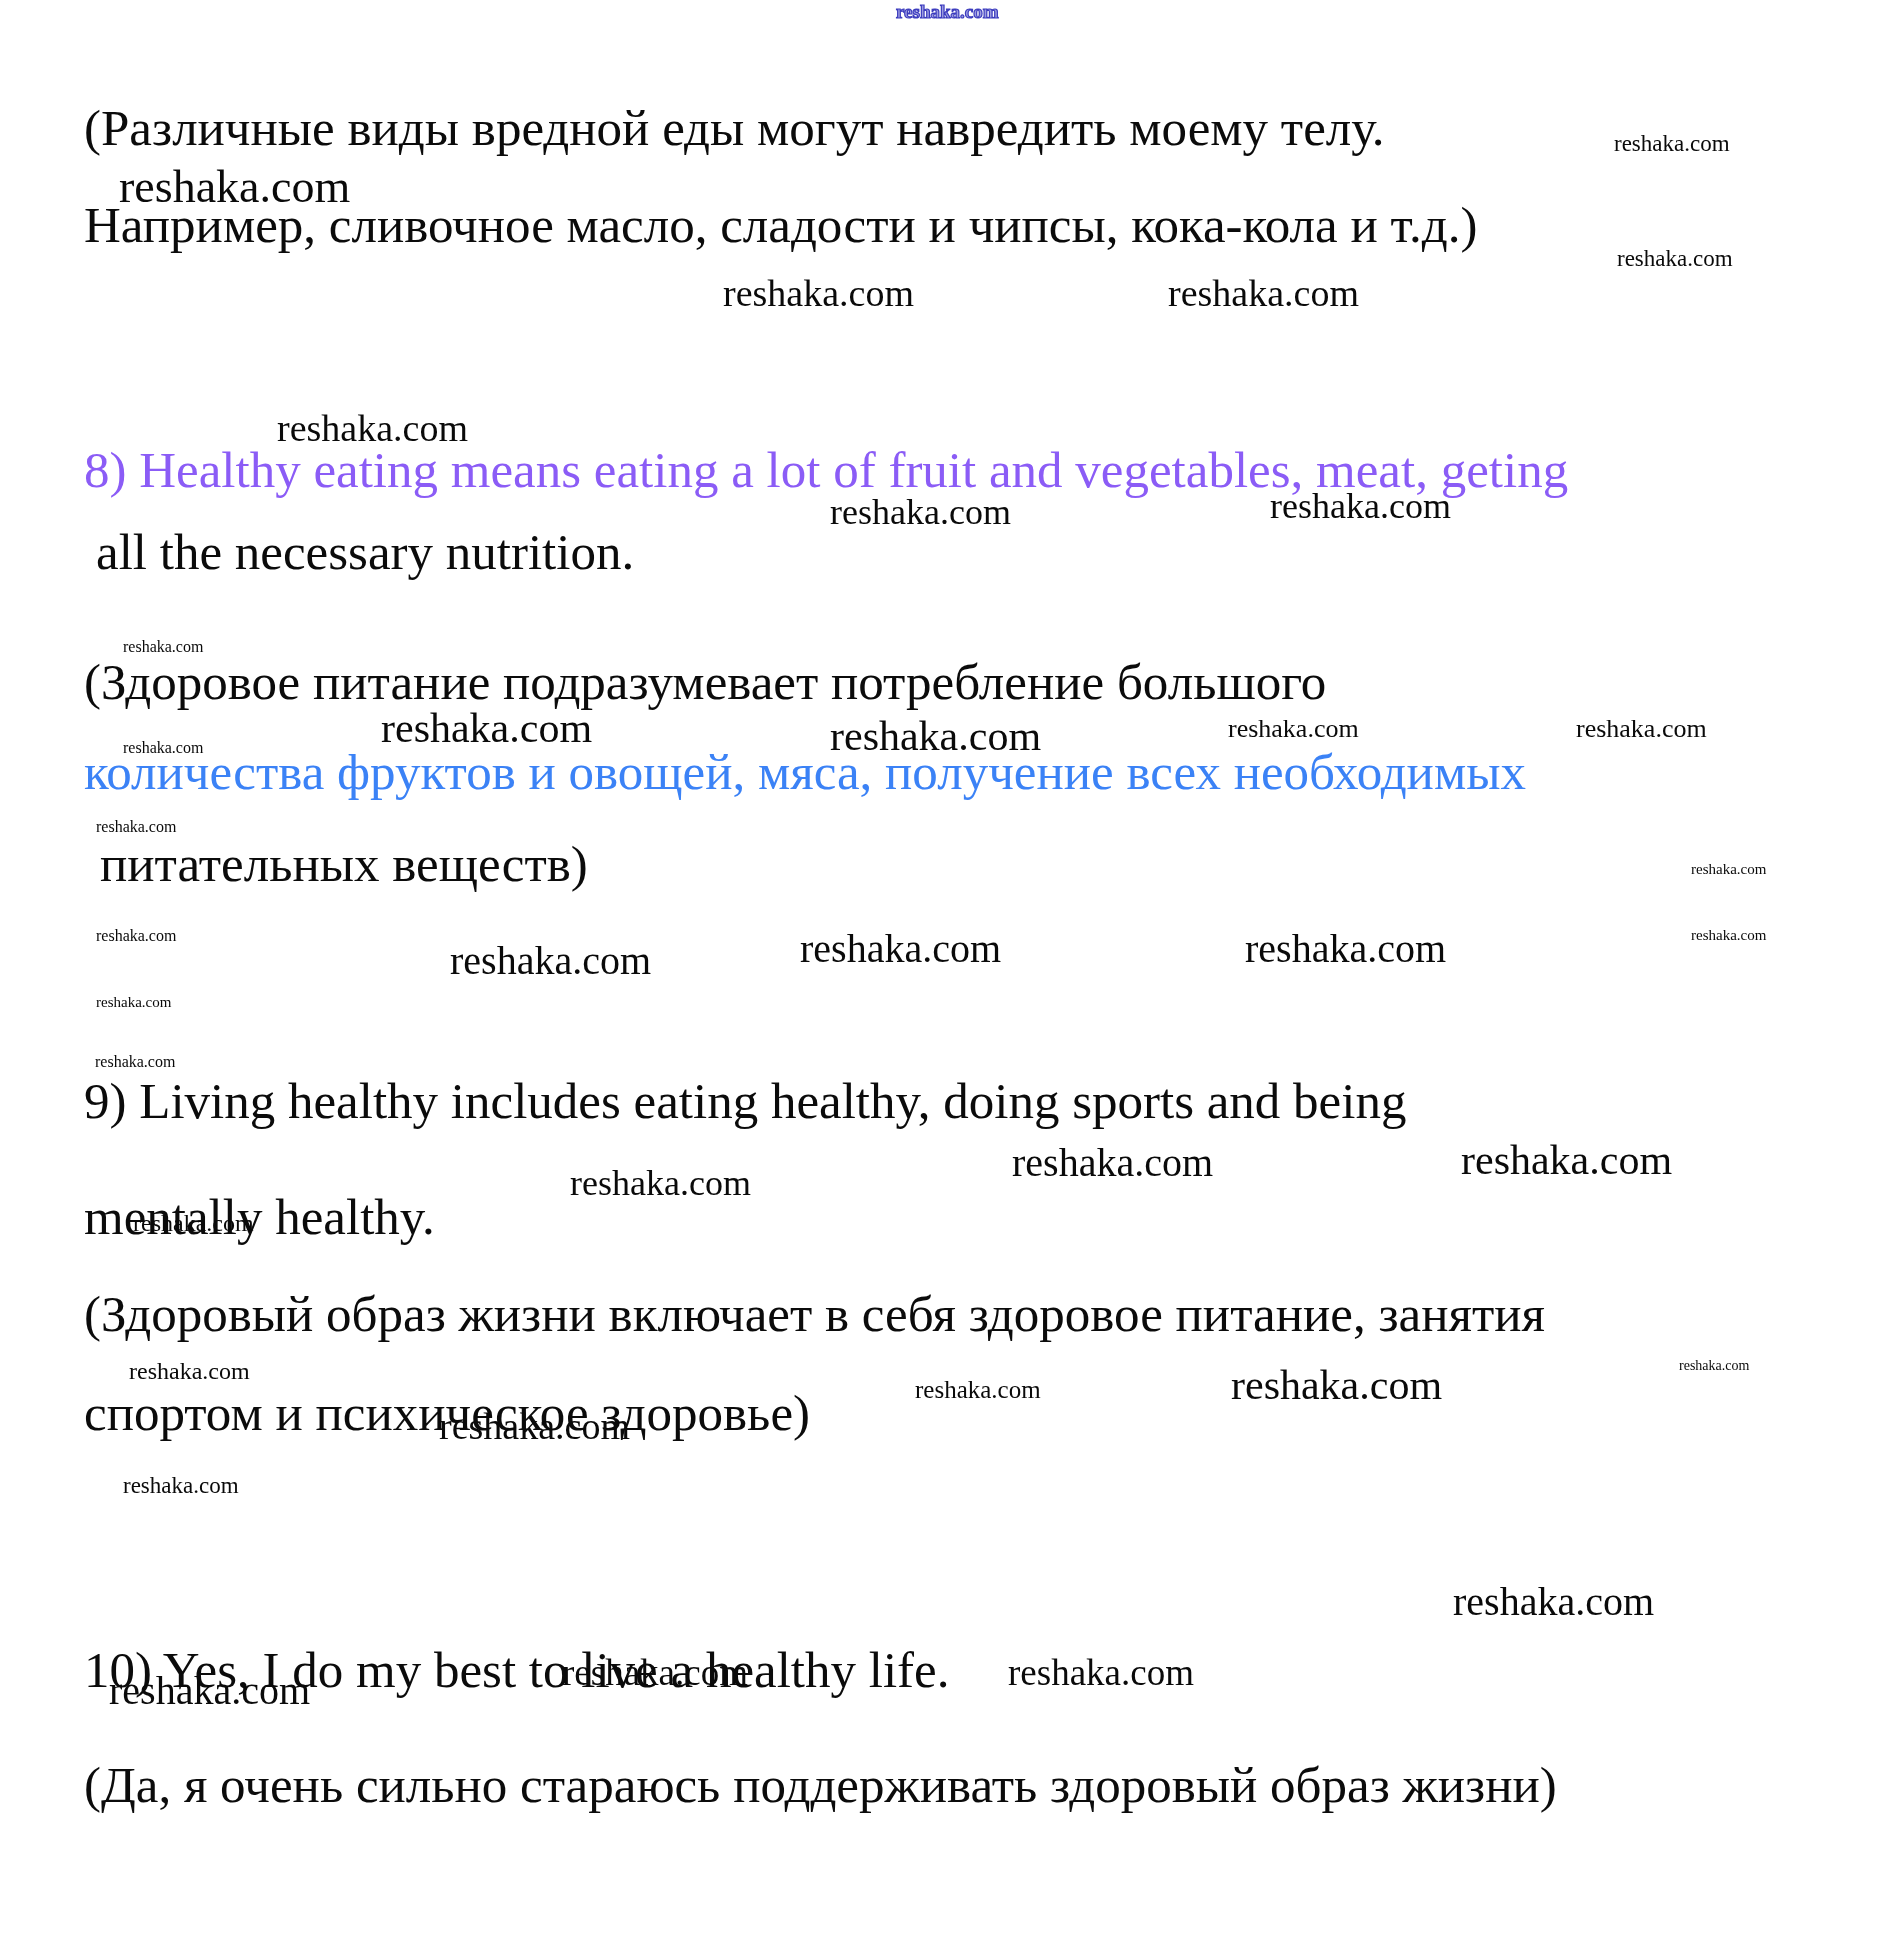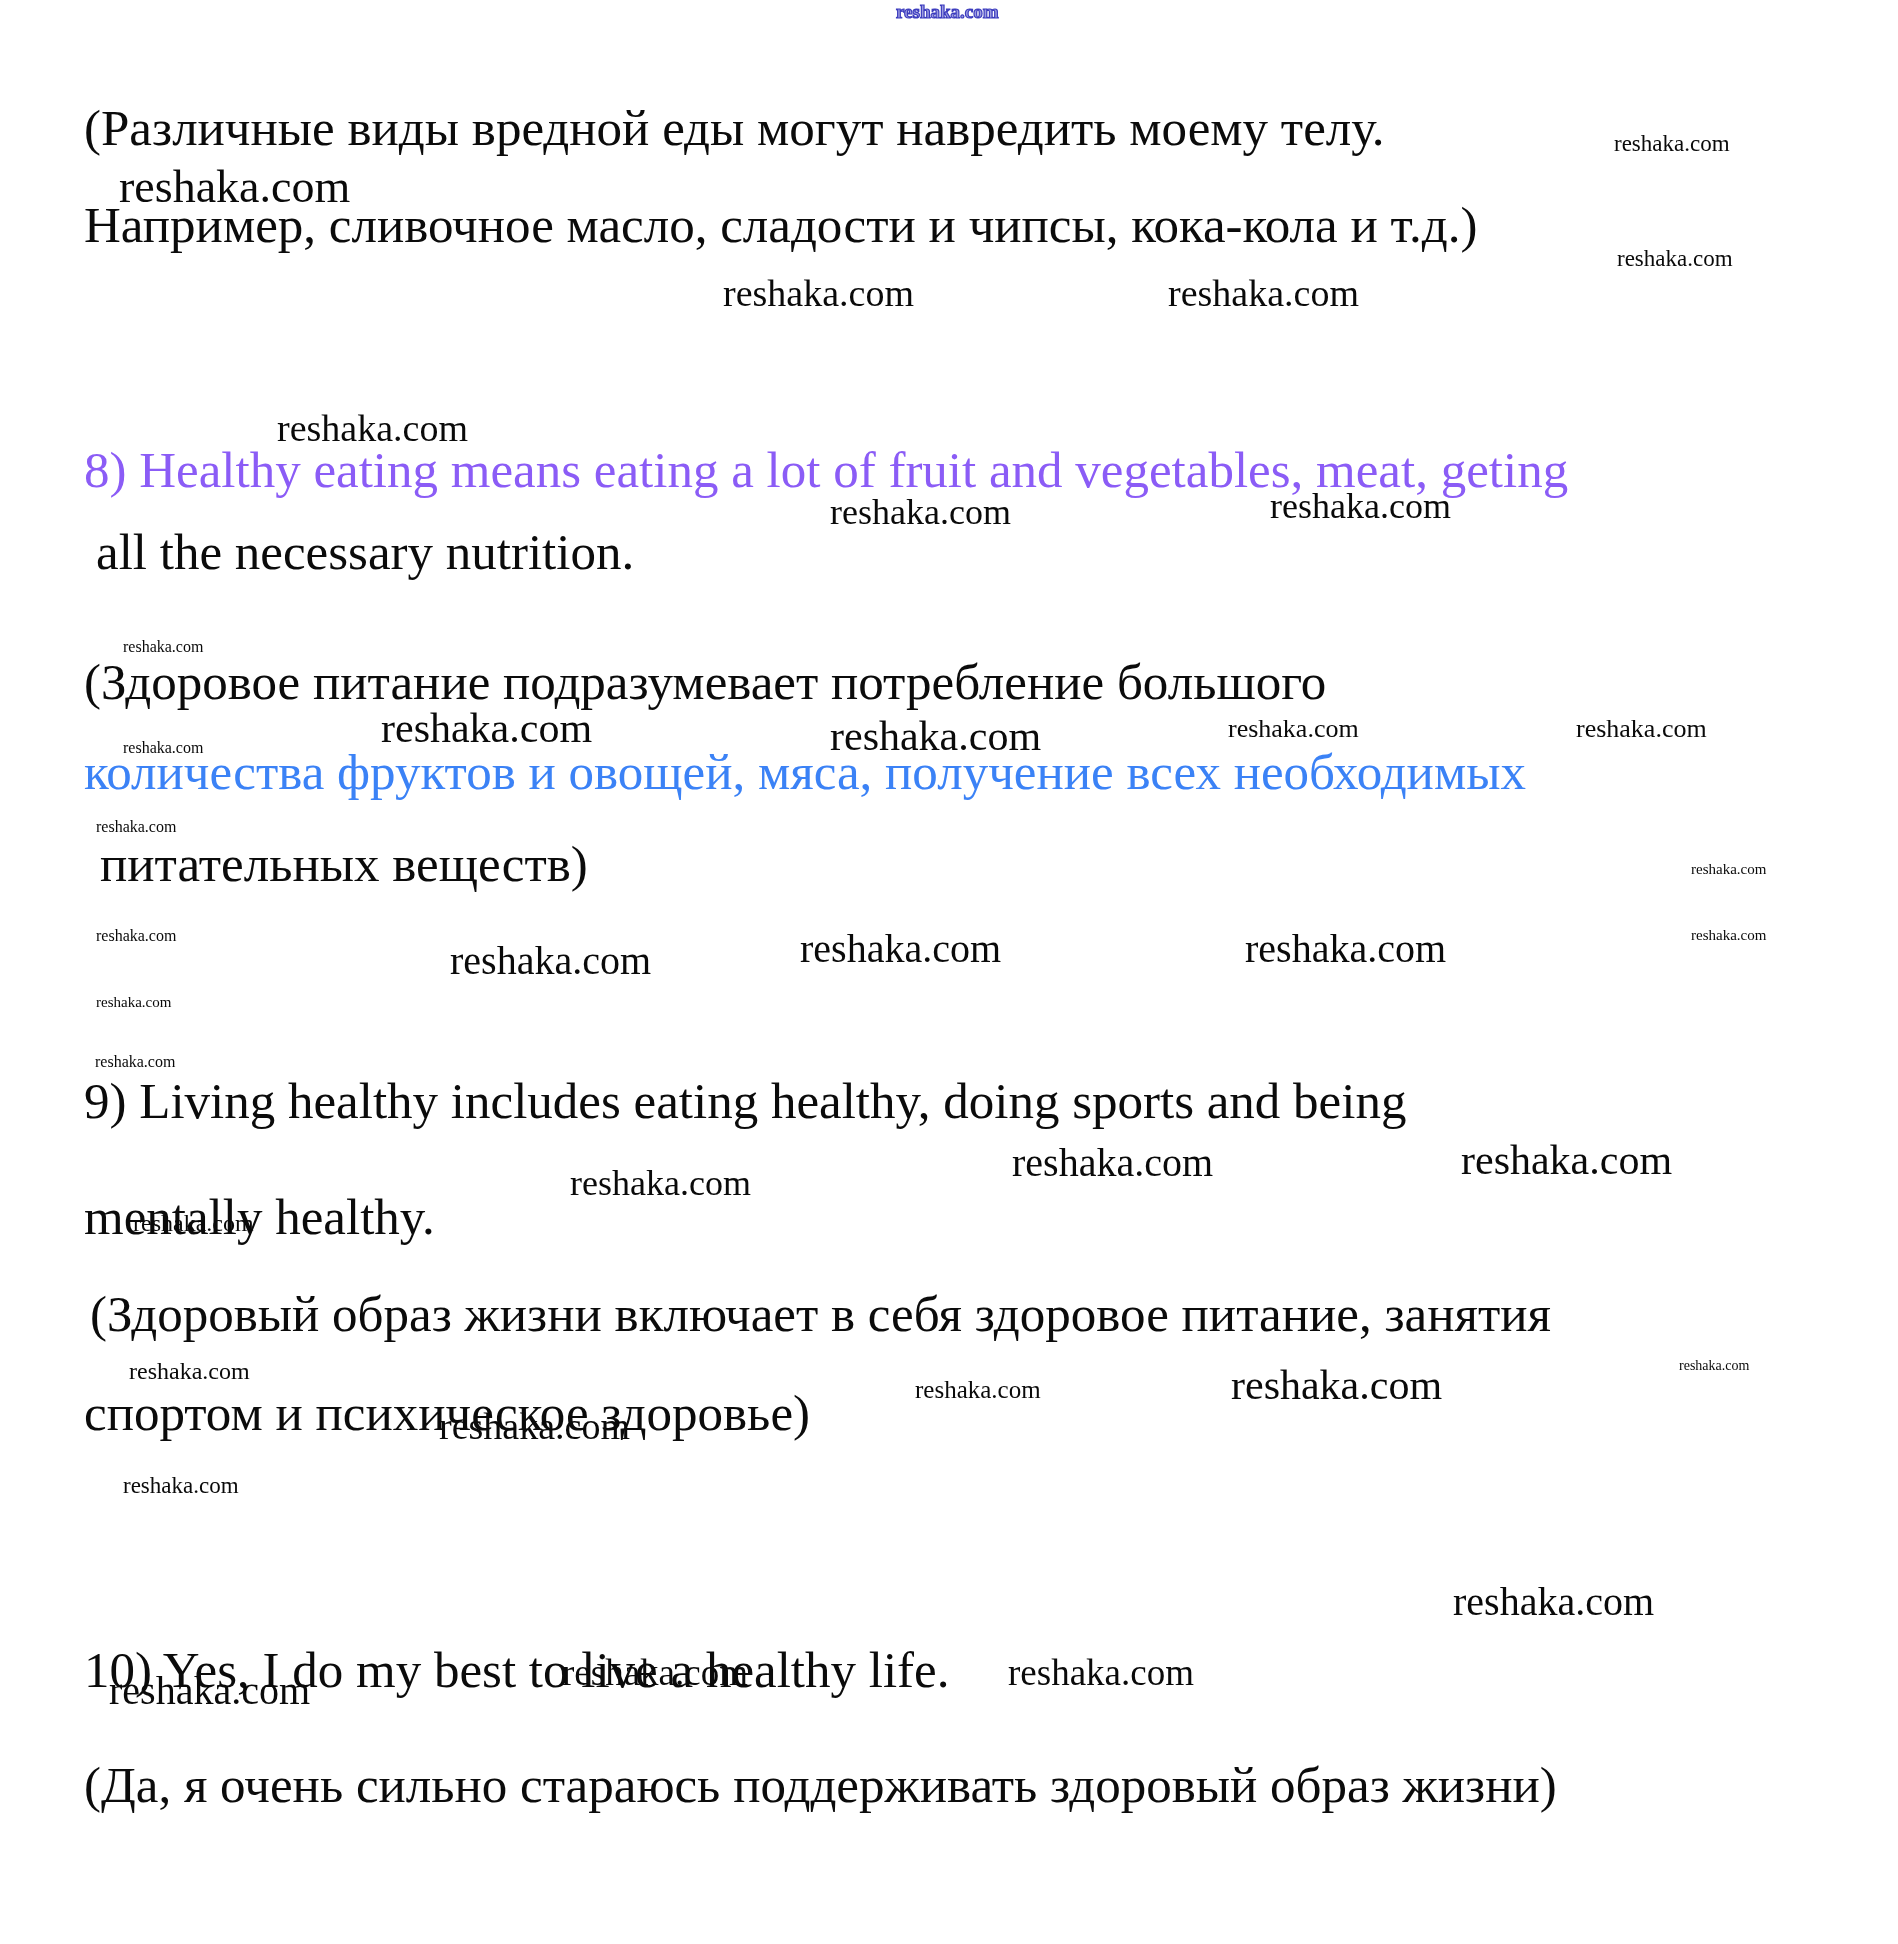--- a/index.html
+++ b/index.html
@@ -45,21 +45,21 @@
   <div id="text-layer">
       <div class="doc-line" style="left: 84px; top: 100px; color: rgb(11, 11, 11);">(Различные виды вредной еды могут навредить моему телу.</div>
       <div class="doc-line" style="left: 84px; top: 197px; color: rgb(11, 11, 11);">Например, сливочное масло, сладости и чипсы, кока-кола и т.д.)</div>
       <div class="doc-line" style="left: 84px; top: 442px; color: #8b5cf6;">8) Healthy eating means eating a lot of fruit and vegetables, meat, geting</div>
       <div class="doc-line" style="left: 84px; top: 524px; color: rgb(11, 11, 11); margin-left: 12px;">all the necessary nutrition.</div>
       <div class="doc-line" style="left: 84px; top: 654px; color: rgb(11, 11, 11);">(Здоровое питание подразумевает потребление большого</div>
       <div class="doc-line" style="left: 84px; top: 744px; color: #3b82f6; text-align: center;">количества фруктов и овощей, мяса, получение всех необходимых</div>
       <div class="doc-line" style="left: 100px; top: 836px; color: rgb(11, 11, 11);">питательных веществ)</div>
       <div class="doc-line" style="left: 84px; top: 1073px; color: rgb(11, 11, 11);">9) Living healthy includes eating healthy, doing sports and being</div>
       <div class="doc-line" style="left: 84px; top: 1160px; color: rgb(11, 11, 11); margin-top: 29px;">mentally healthy.</div>
-      <div class="doc-line" style="left: 84px; top: 1286px; color: rgb(11, 11, 11); margin-left: 6px;">(Здоровый образ жизни включает в себя здоровое питание, занятия</div>
+      <div class="doc-line" style="left: 84px; top: 1286px; color: rgb(11, 11, 11);">(Здоровый образ жизни включает в себя здоровое питание, занятия</div>
       <div class="doc-line" style="left: 84px; top: 1385px; color: rgb(11, 11, 11);">спортом и психическое здоровье)</div>
       <div class="doc-line" style="left: 84px; top: 1630px; color: rgb(11, 11, 11); margin-top: 12px;">10) Yes, I do my best to live a healthy life.</div>
       <div class="doc-line" style="left: 84px; top: 1757px; color: rgb(11, 11, 11);">(Да, я очень сильно стараюсь поддерживать здоровый образ жизни)</div>
     </div>
   <div id="watermark-layer">
       <span class="watermark blue" style="left: 896px; top: 2px; font-size: 19px;">reshaka.com</span>
       <span class="watermark" style="left: 1614px; top: 131px; font-size: 23px; color: rgb(10, 10, 10);">reshaka.com</span>
       <span class="watermark" style="left: 119px; top: 162px; font-size: 46px; color: rgb(10, 10, 10);">reshaka.com</span>
       <span class="watermark" style="left: 1617px; top: 246px; font-size: 23px; color: rgb(10, 10, 10);">reshaka.com</span>
       <span class="watermark" style="left: 723px; top: 273px; font-size: 38px; color: rgb(10, 10, 10);">reshaka.com</span>

